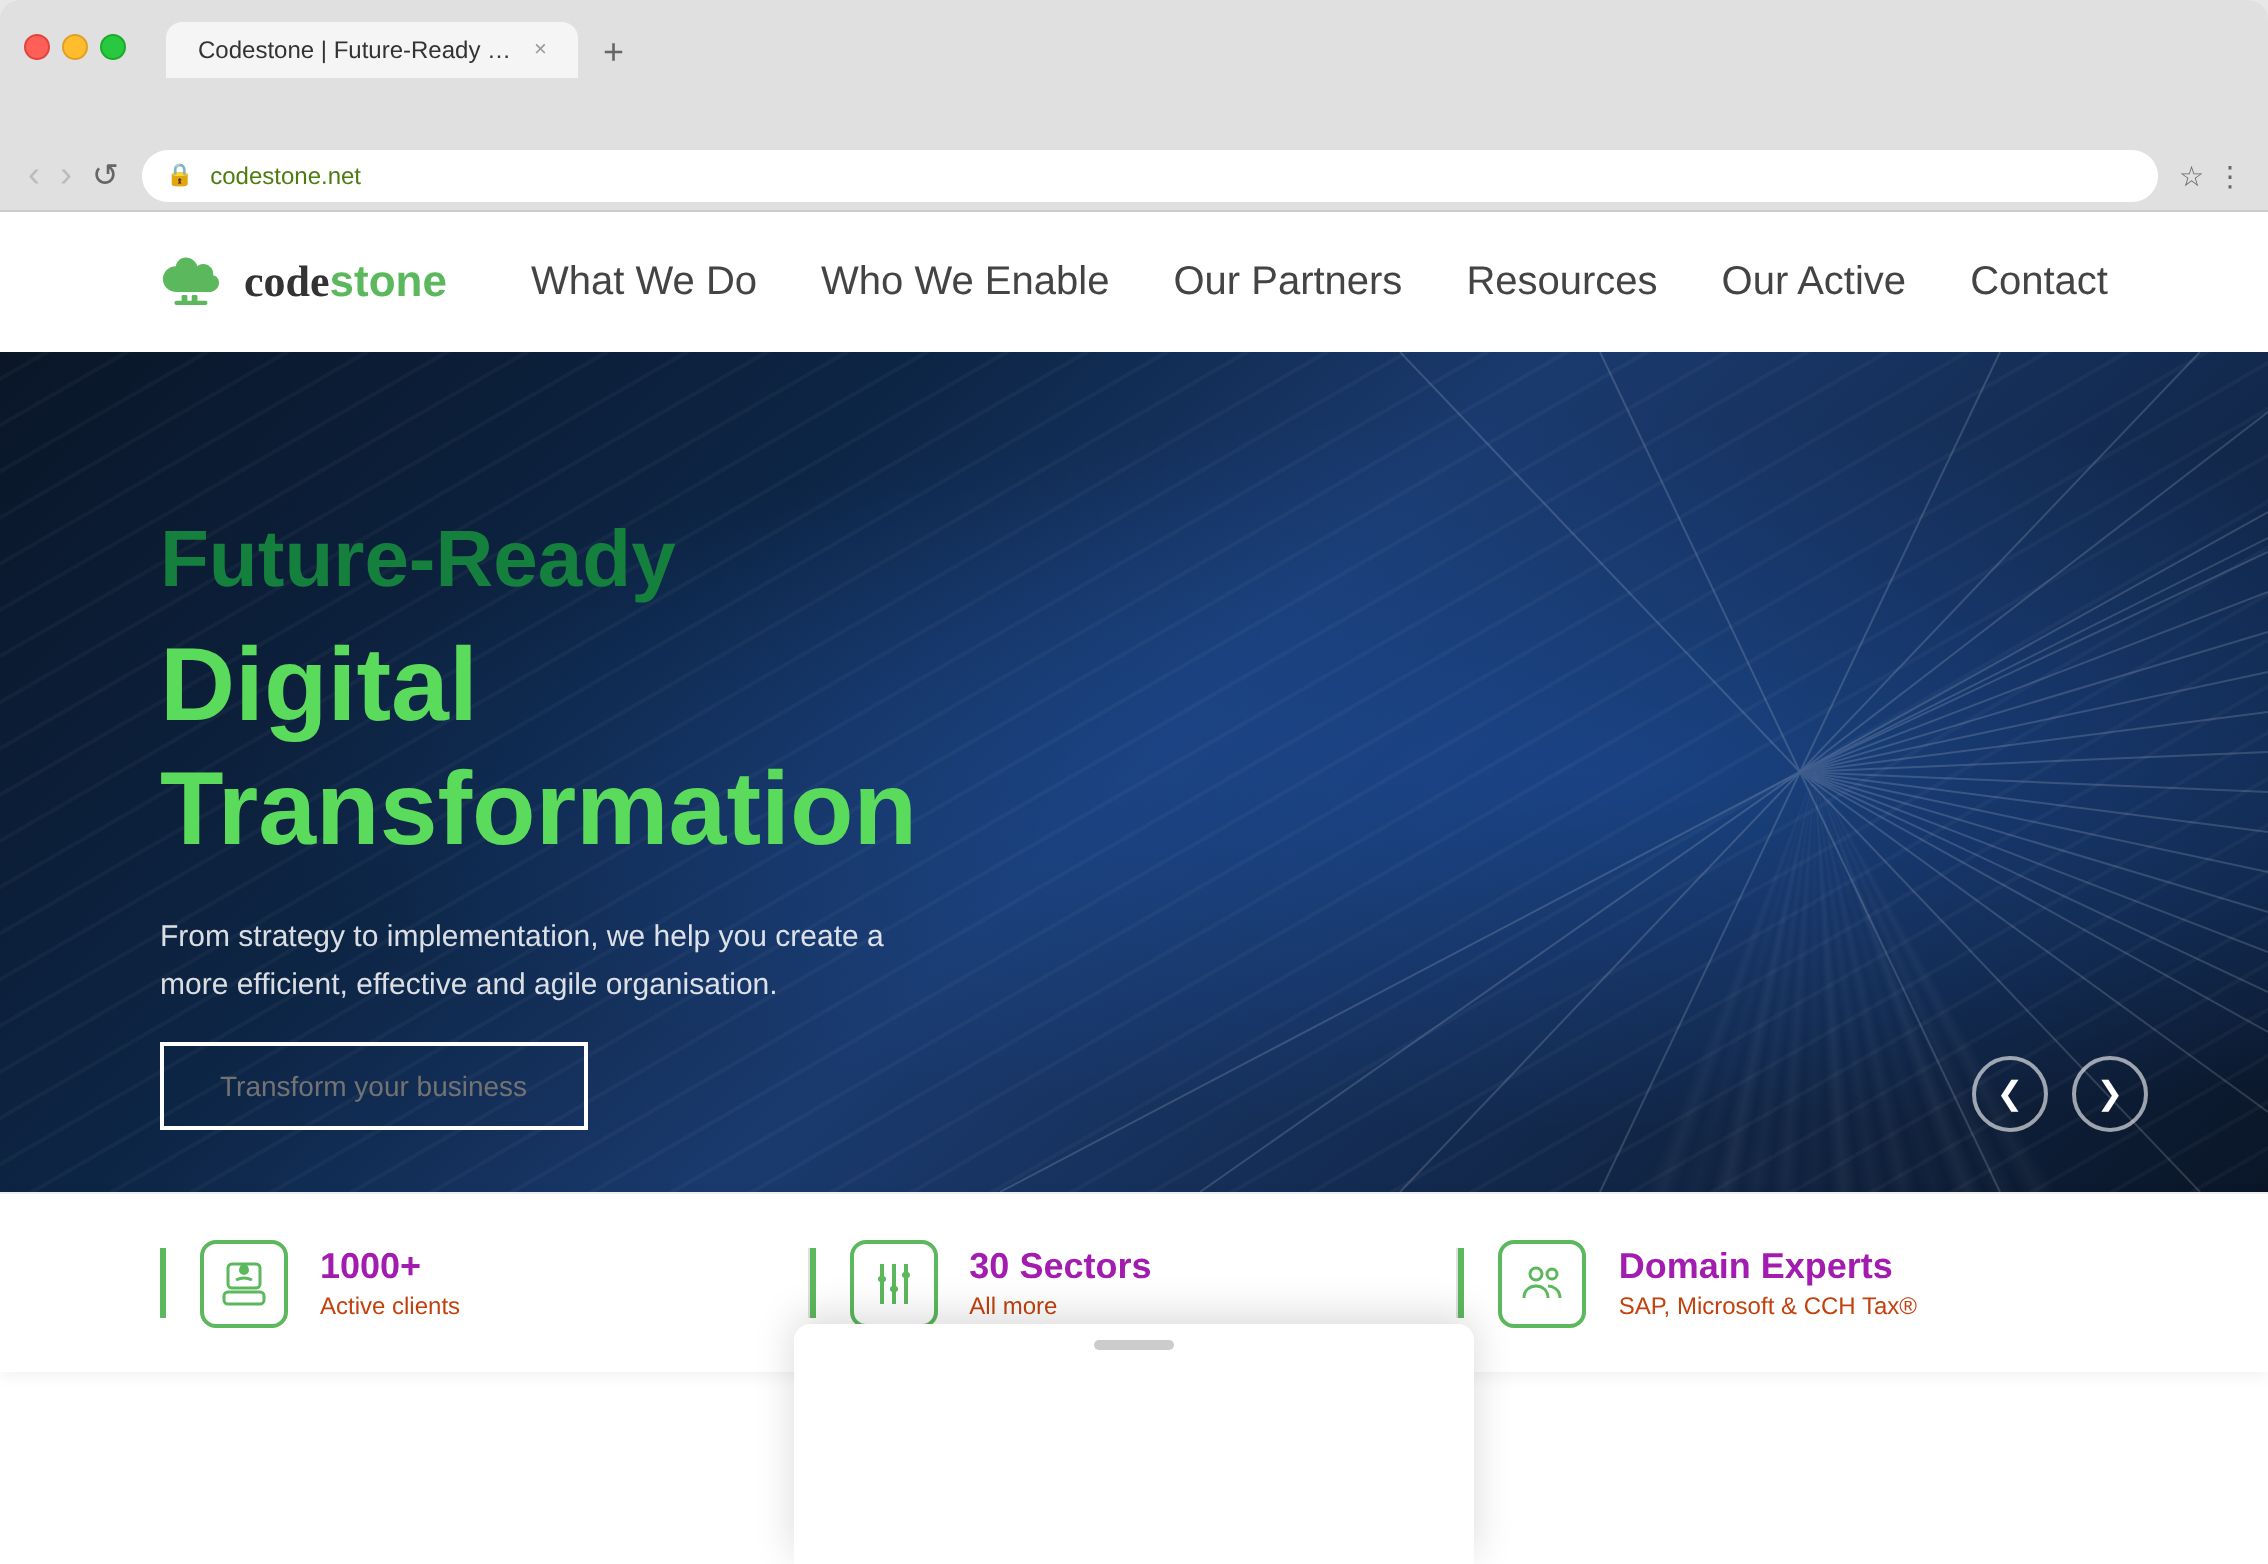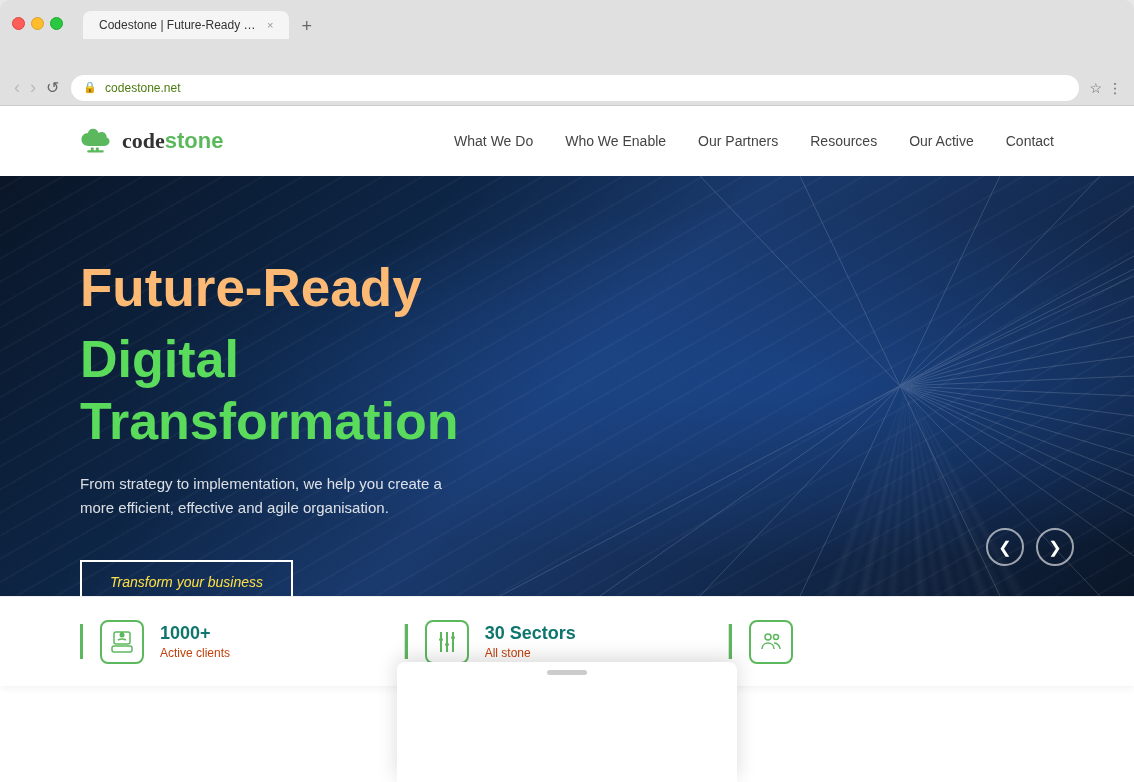--- a/index.html
+++ b/index.html
@@ -111,21 +111,21 @@
       height: 28px;
     }
     .logo-text {
       font-size: 22px;
       font-weight: 600;
       color: #333;
     }
     .logo-text span { color: #5cb85c; }
     .nav-menu { display: flex; align-items: center; gap: 32px; }
     .nav-item {
-      font-size: 14px;
+      font-size: 20px;
       color: #444;
       text-decoration: none;
       cursor: pointer;
       white-space: nowrap;
     }
 
     
     .hero {
       position: relative;
       height: 420px;
@@ -195,50 +195,49 @@
           transparent 360deg
         );
     }
     .hero-content {
       position: relative;
       z-index: 10;
       padding: 80px 80px 60px;
       max-width: 560px;
     }
     .hero-title-white {
-      font-size: 53px;
+      font-size: 40px;
       font-weight: 600;
-      color: #fdba74;
+      color: #15803d;
       line-height: 1.2;
       margin-bottom: 8px;
     }
     .hero-title-green {
       font-size: 52px;
       font-weight: 700;
       color: #5bdb5b;
       line-height: 1.2;
       margin-bottom: 20px;
     }
     .hero-subtitle {
       font-size: 15px;
       color: rgba(255,255,255,0.85);
       line-height: 1.6;
-      margin-bottom: 40px;
+      margin-bottom: 16px;
       max-width: 480px;
     }
     .hero-cta {
       display: inline-block;
       padding: 12px 28px;
       border: 2px solid white;
-      color: #fde047;
+      color: #737373;
       font-size: 14px;
       background: transparent;
       cursor: pointer;
       text-decoration: none;
-      font-style: italic;
     }
 
     
     .carousel-controls {
       position: absolute;
       bottom: 30px;
       right: 60px;
       display: flex;
       gap: 12px;
       z-index: 10;
@@ -298,21 +297,21 @@
       border: 2px solid #5cb85c;
       border-radius: 8px;
       display: flex;
       align-items: center;
       justify-content: center;
       color: #5cb85c;
       font-size: 20px;
       flex-shrink: 0;
     }
     .stat-info { flex: 1; }
-    .stat-number { font-size: 18px; font-weight: 700; color: #0f766e; }
+    .stat-number { font-size: 18px; font-weight: 700; color: #a21caf; }
     .stat-label { font-size: 12px; color: #c2410c; margin-top: 2px; }
 
     
     .bottom-popup {
       position: absolute;
       bottom: 0;
       left: 50%;
       transform: translateX(-50%);
       width: 340px;
       height: 120px;
@@ -469,35 +468,39 @@
           <line x1="12" y1="2" x2="12" y2="22" stroke="#5cb85c" stroke-width="2"></line>
           <line x1="6" y1="2" x2="6" y2="22" stroke="#5cb85c" stroke-width="2"></line>
           <line x1="18" y1="2" x2="18" y2="22" stroke="#5cb85c" stroke-width="2"></line>
           <rect x="4" y="8" width="4" height="3" rx="1.5" fill="#5cb85c"></rect>
           <rect x="10" y="13" width="4" height="3" rx="1.5" fill="#5cb85c"></rect>
           <rect x="16" y="6" width="4" height="3" rx="1.5" fill="#5cb85c"></rect>
         </svg>
       </div>
       <div class="stat-info">
         <div class="stat-number">30 Sectors</div>
-        <div class="stat-label">All stone</div>
+        <div class="stat-label">All more</div>
       </div>
     </div>
 
     <div class="stat-item">
       <div class="stat-left-border"></div>
       <div class="stat-icon-wrap">
 
         <svg width="24" height="24" viewBox="0 0 24 24" fill="none">
           <circle cx="9" cy="7" r="3" stroke="#5cb85c" stroke-width="1.5"></circle>
           <path d="M3 19 C3 15 6 13 9 13 C12 13 15 15 15 19" stroke="#5cb85c" stroke-width="1.5" fill="none"></path>
           <circle cx="17" cy="7" r="2.5" stroke="#5cb85c" stroke-width="1.5"></circle>
           <path d="M15 13 C17 13 21 14.5 21 19" stroke="#5cb85c" stroke-width="1.5" fill="none"></path>
         </svg>
       </div>
+      <div class="stat-info">
+        <div class="stat-number">Domain Experts</div>
+        <div class="stat-label">SAP, Microsoft &amp; CCH Tax®</div>
+      </div>
     </div>
   </div>
 
   <div class="bottom-popup">
     <div class="popup-handle"></div>
   </div>
 
 </div>
 
 </body></html>

